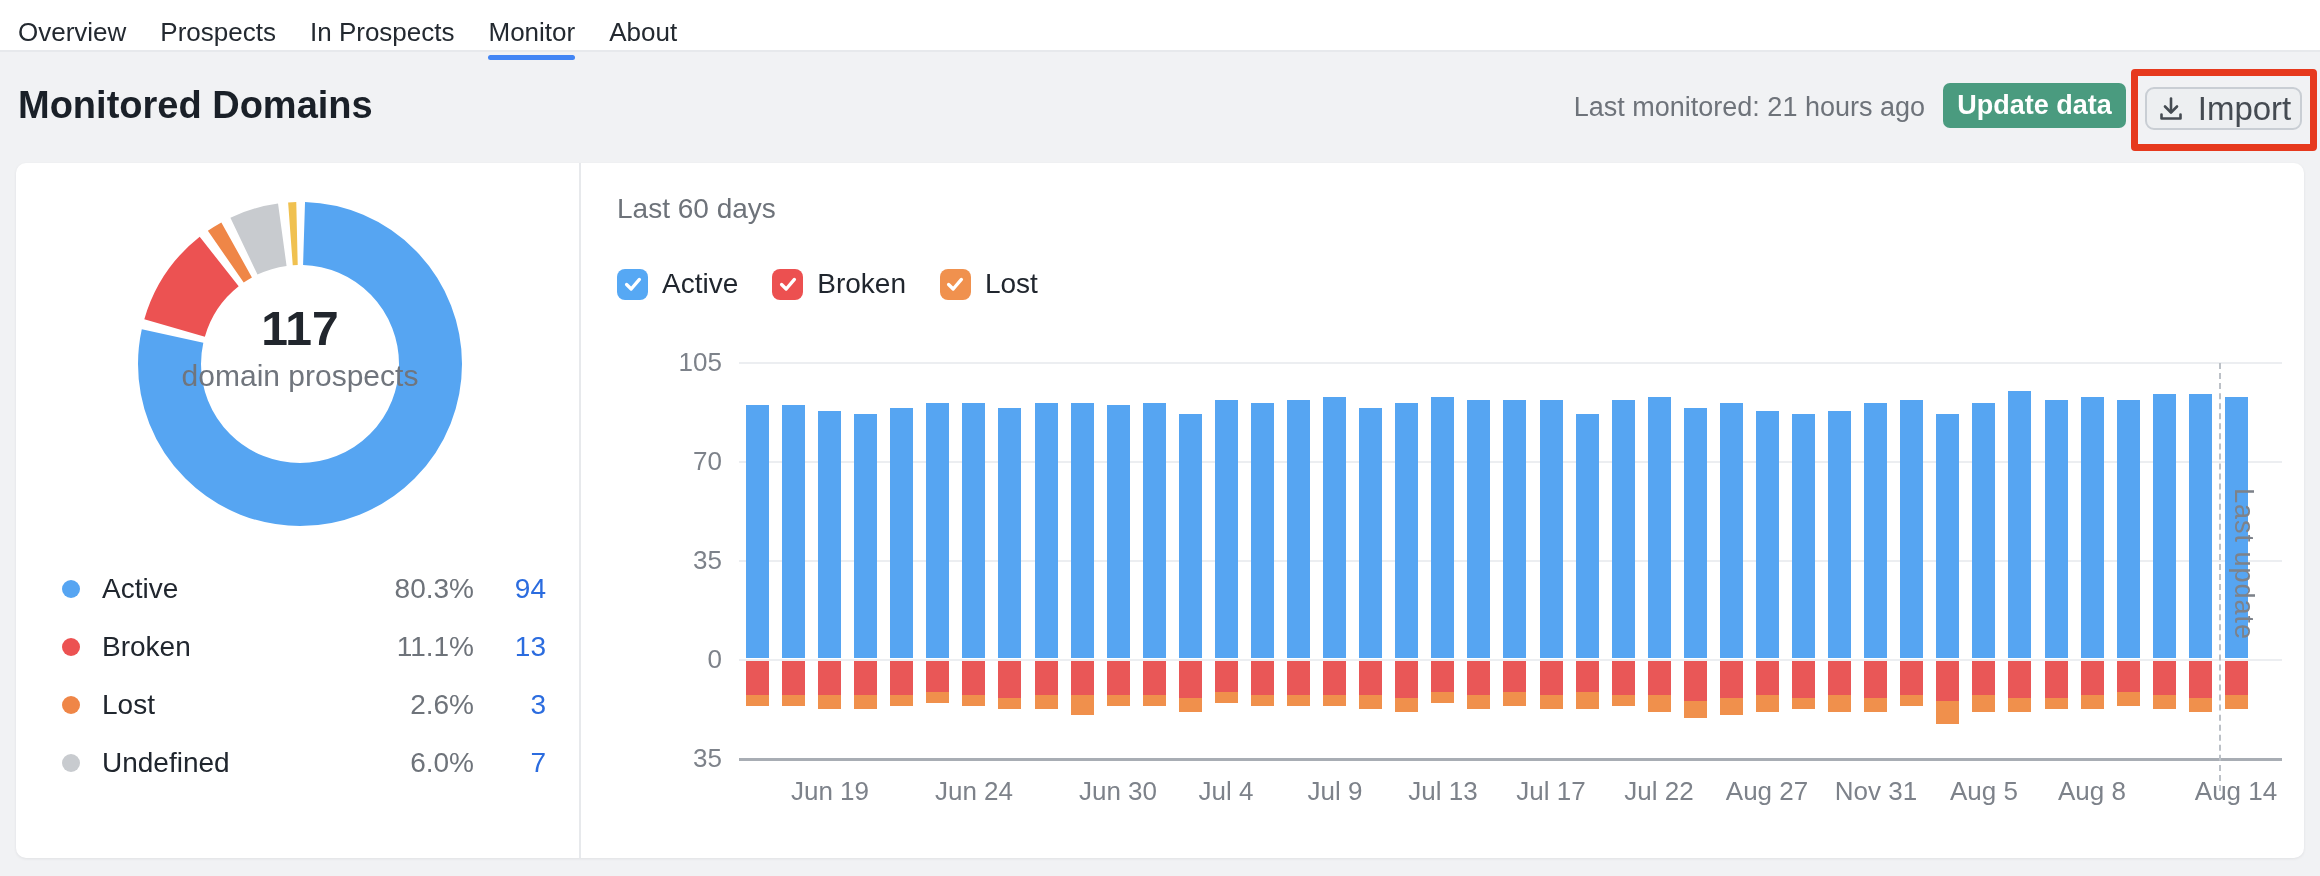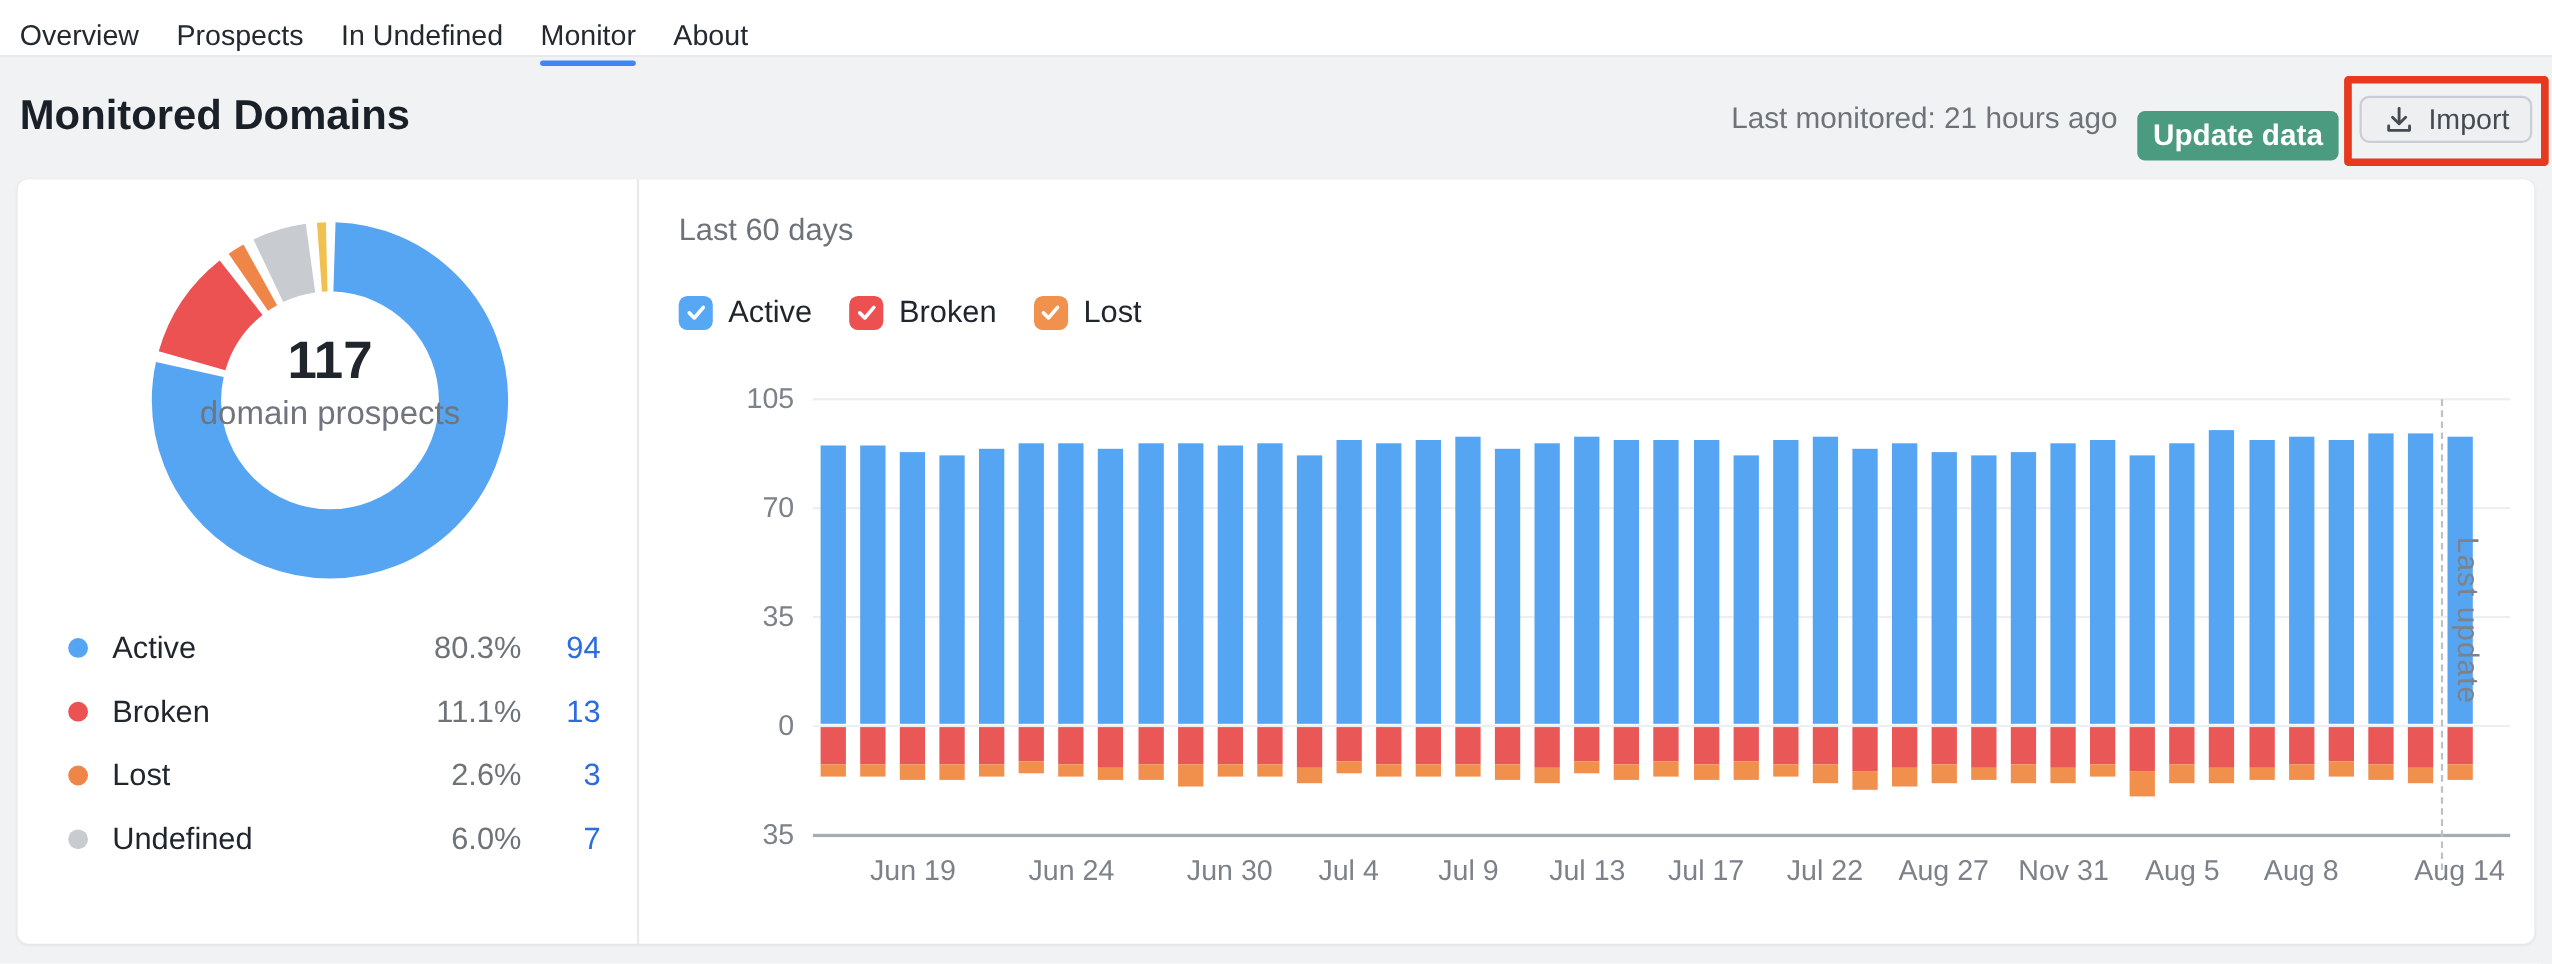--- a/index.html
+++ b/index.html
@@ -18,26 +18,26 @@
   .tab{position:relative;height:52px;display:flex;align-items:center;
     font-size:26px;font-weight:500;color:#232930;cursor:pointer;white-space:nowrap;margin-top:14px;}
   .tab .underline{position:absolute;left:0;right:0;bottom:-2px;height:5px;
     border-radius:3px;background:#4285f4;}
   
   .page-title{position:absolute;left:18px;top:84px;font-size:38px;font-weight:700;color:#1a2028;}
   .last-monitored{position:absolute;top:92px;right:395px;font-size:27px;color:#6e737a;}
   .update-btn{position:absolute;left:1943px;top:83px;width:183px;height:45px;
     background:#4a9b7f;color:#ffffff;font-size:27px;font-weight:600;border:none;
     border-radius:7px;display:flex;align-items:center;justify-content:center;cursor:pointer;
-    font-family:inherit;margin-top:18px;}
+    font-family:inherit;}
   .import-highlight{position:absolute;left:2131px;top:69px;width:172px;height:68px;
     border:7px solid #e6391d;border-radius:4px;z-index:6;pointer-events:none;}
   .import-btn{position:absolute;left:2145px;top:87px;width:157px;height:43px;
     background:#edeff1;border:2px solid #c9ced4;border-radius:9px;box-sizing:border-box;
-    font-size:26px;color:#454b52;display:flex;align-items:center;justify-content:center;
+    font-size:33px;color:#454b52;display:flex;align-items:center;justify-content:center;
     gap:12px;cursor:pointer;font-family:inherit;z-index:7;}
   
   .card{position:absolute;left:16px;top:163px;width:2288px;height:695px;background:#ffffff;
     border-radius:10px;box-shadow:0 1px 3px rgba(20,30,40,.08);}
   .v-divider{position:absolute;left:579px;top:163px;width:2px;height:695px;background:#e7e9ec;}
   
   .donut-svg{position:absolute;left:130px;top:194px;width:340px;height:340px;}
   .donut-center{position:absolute;left:180px;top:302px;width:240px;text-align:center;}
   .donut-total{font-size:48px;font-weight:700;color:#21262d;line-height:54px;}
   .donut-sub{font-size:30px;color:#70757d;line-height:40px;}
@@ -69,21 +69,21 @@
 
 <nav class="nav">
 
 <div class="tab">
       <span>Overview</span>
     </div>
     <div class="tab">
       <span>Prospects</span>
     </div>
     <div class="tab">
-      <span>In Undefined</span>
+      <span>In Prospects</span>
     </div>
     <div class="tab">
       <span>Monitor</span>
       <span class="underline" style="background: rgb(66, 133, 244);"></span>
     </div>
     <div class="tab">
       <span>About</span>
     </div>
   </nav>
 

